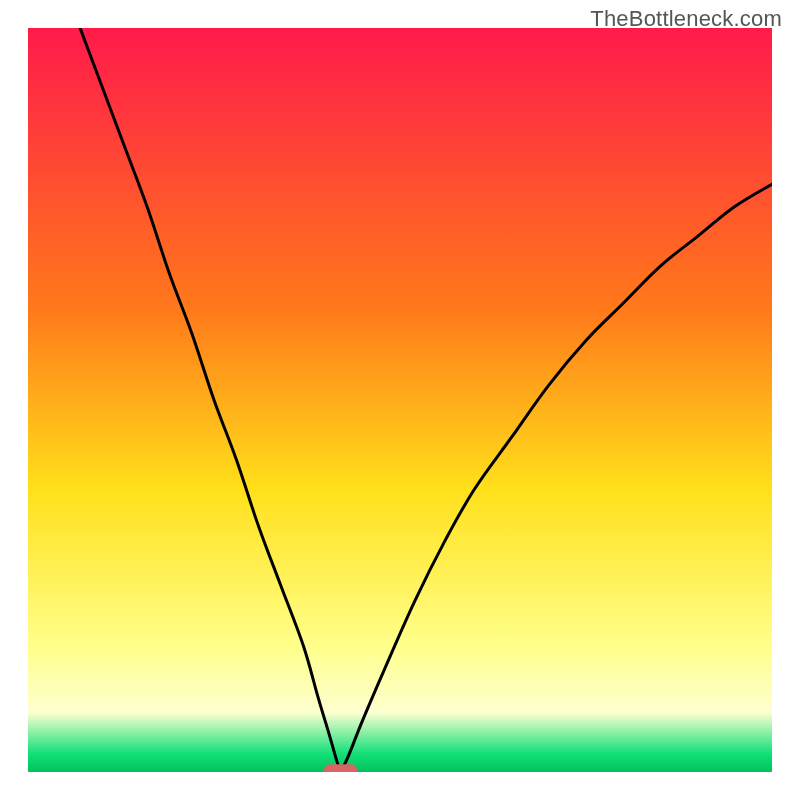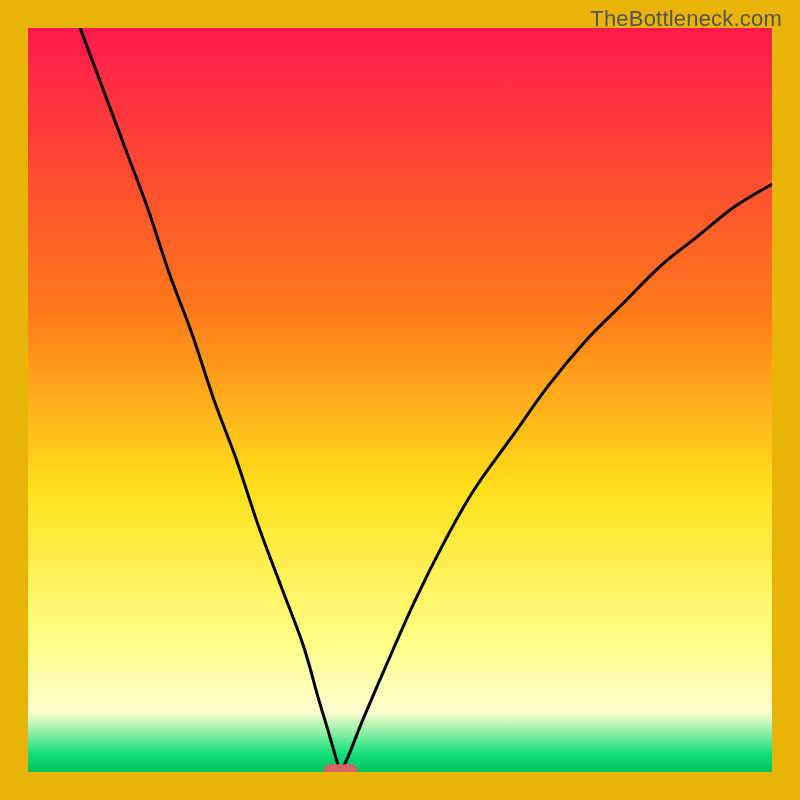--- a/index.html
+++ b/index.html
@@ -10,21 +10,21 @@
     overflow: hidden;
     background: #000;
     font-family: Arial, Helvetica, sans-serif;
   }
   .frame {
     position: absolute;
     left: 0;
     top: 0;
     width: 800px;
     height: 800px;
-    background: #eab308;
+    background: #ffffff;
   }
   .plot {
     position: absolute;
     left: 28px;
     top: 28px;
     width: 744px;
     height: 744px;
   }
   .watermark {
     position: absolute;

